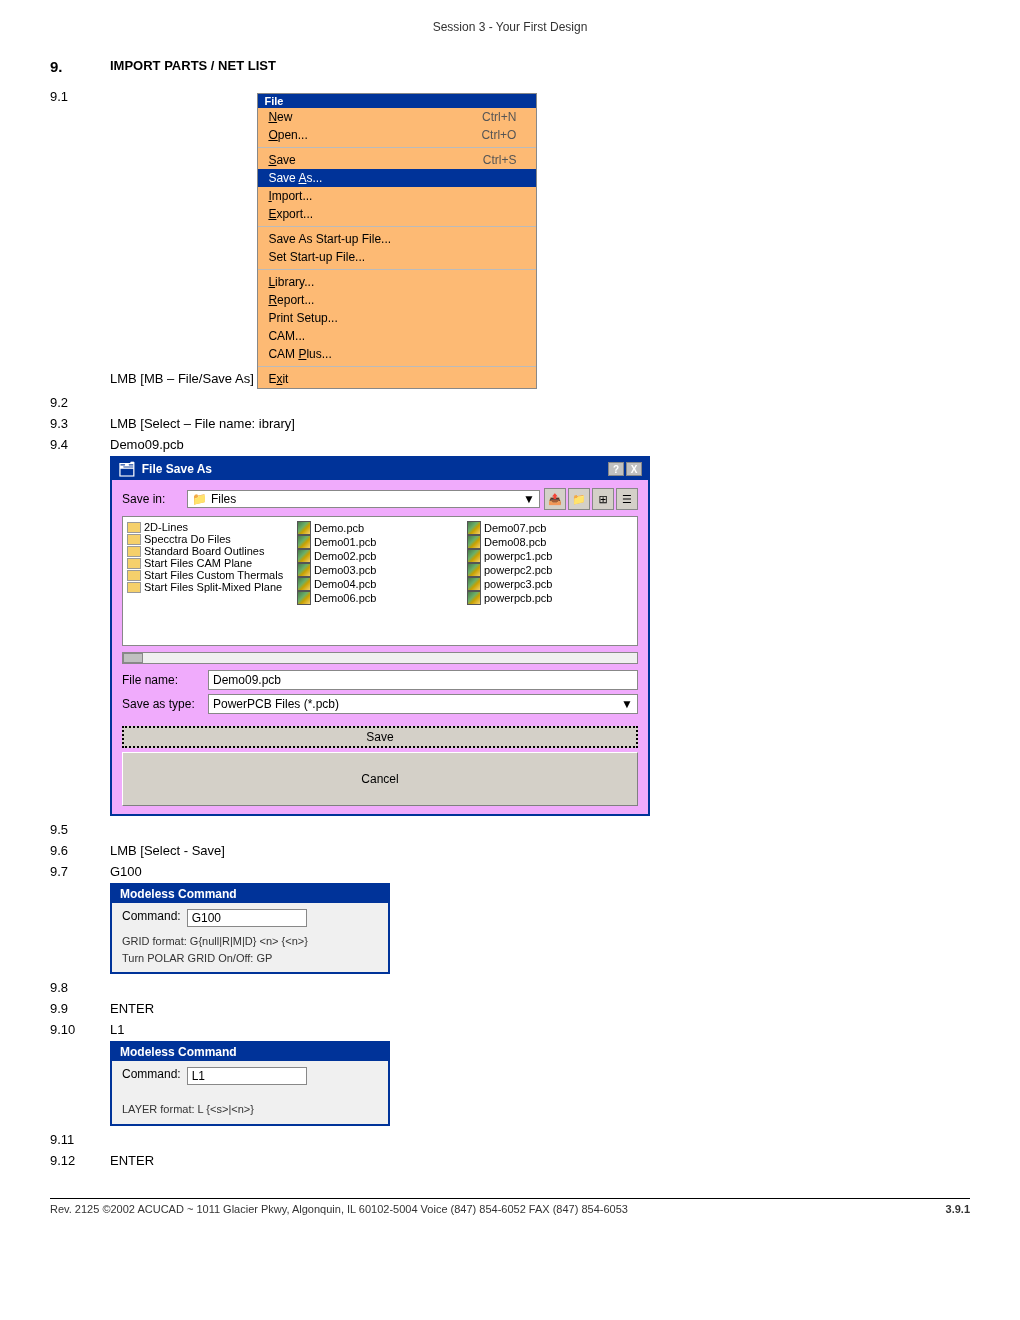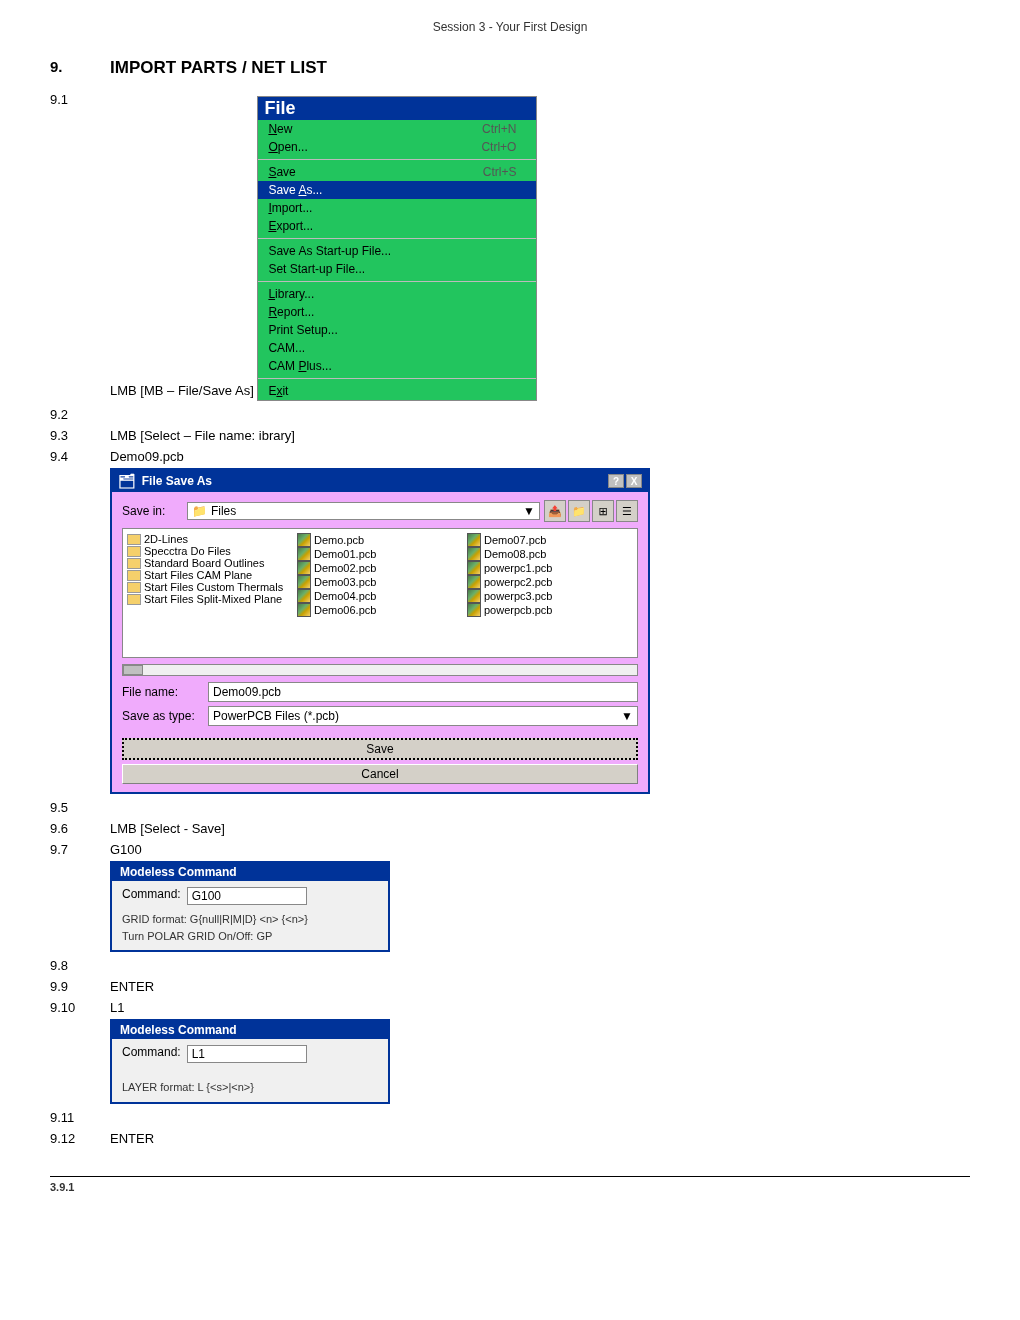--- a/index.html
+++ b/index.html
@@ -43,25 +43,25 @@
       margin-left: 0;
       display: inline-block;
       border: 1px solid #888;
       background: #f0f0f0;
       min-width: 280px;
     }
     .file-menu-bar {
       background: #003399;
       color: #fff;
       padding: 1px 6px;
-      font-size: 18px;
+      font-size: 11px;
       font-weight: bold;
     }
     .file-menu-body {
-      background: #22c55e;
+      background: #fdba74;
     }
     .menu-item {
       padding: 2px 20px 2px 10px;
       font-size: 12px;
       display: flex;
       justify-content: space-between;
       cursor: default;
     }
     .menu-item.highlighted {
       background: #003399;
@@ -237,21 +237,21 @@
     }
     .dialog-btns-col {
       display: flex;
       flex-direction: column;
       gap: 4px;
       justify-content: flex-start;
     }
     .dialog-btn {
       background: #d4d0c8;
       border: 2px outset #fff;
-      padding: 2px 14px;
+      padding: 19px 14px;
       font-size: 12px;
       cursor: pointer;
       min-width: 70px;
       text-align: center;
       border-style: solid;
       border-color: #fff #808080 #808080 #fff;
       border-width: 1px;
     }
     .dialog-btn.save-btn {
       border: 2px dotted #000;
@@ -315,21 +315,21 @@
   </style>
 </head>
 <body>
 
 <div class="page-header">
   <span>Session  3  -   Your First Design</span>
 </div>
 
 <div class="step-row" style="margin-bottom:14px;">
   <div class="step-num" style="font-weight:bold; font-size:15px;">9.</div>
-  <div class="step-content" style="font-weight:bold; font-size:17px;">IMPORT PARTS / NET LIST</div>
+  <div class="step-content" style="font-weight:bold; font-size:13px;">IMPORT PARTS / NET LIST</div>
 </div>
 
 <div class="step-row">
   <div class="step-num">9.1</div>
   <div class="step-content">
     <span>LMB [MB – File/Save As]</span>
     
     <div class="file-menu-container">
       <div class="file-menu-bar">
         <span>File</span>
@@ -630,14 +630,17 @@
   <div class="step-num">9.11</div>
   <div class="step-content"></div>
 </div>
 
 <div class="step-row">
   <div class="step-num">9.12</div>
   <div class="step-content">ENTER</div>
 </div>
 
 <div class="page-footer">
+  <div class="footer-left">
+    <span>Rev. 2125  ©2002  ACUCAD ~ 1011 Glacier Pkwy, Algonquin, IL  60102-5004   Voice (847) 854-6052  FAX (847) 854-6053</span>
+  </div>
   <div class="footer-right">3.9.1</div>
 </div>
 
 </body></html>

